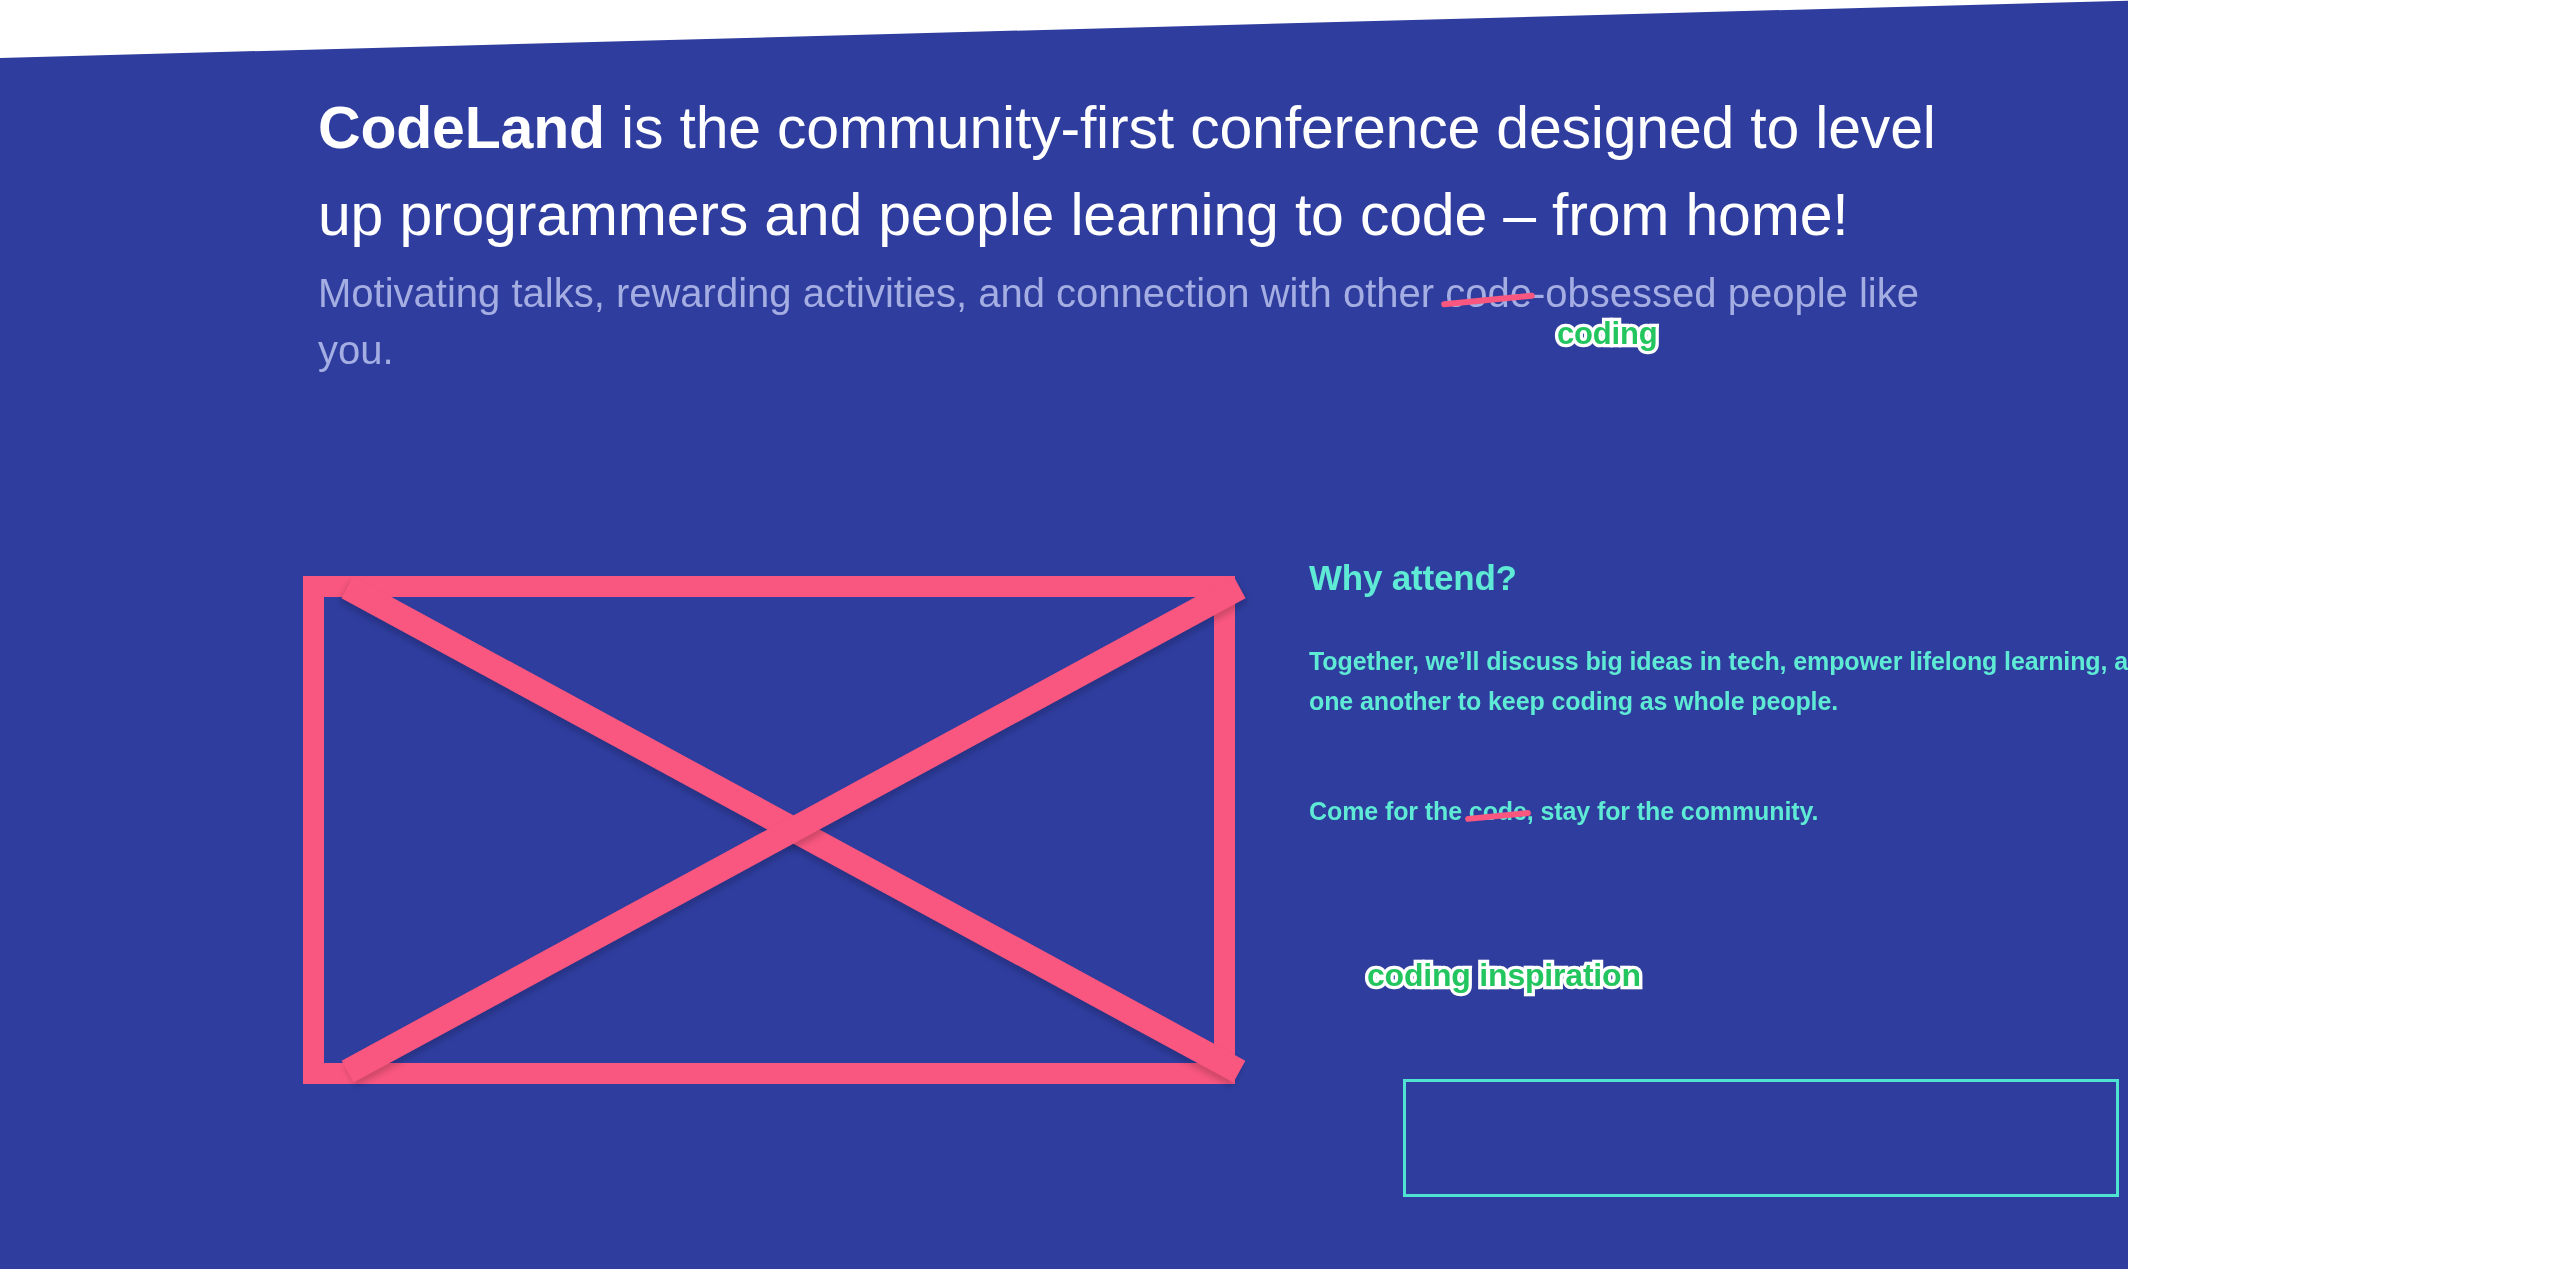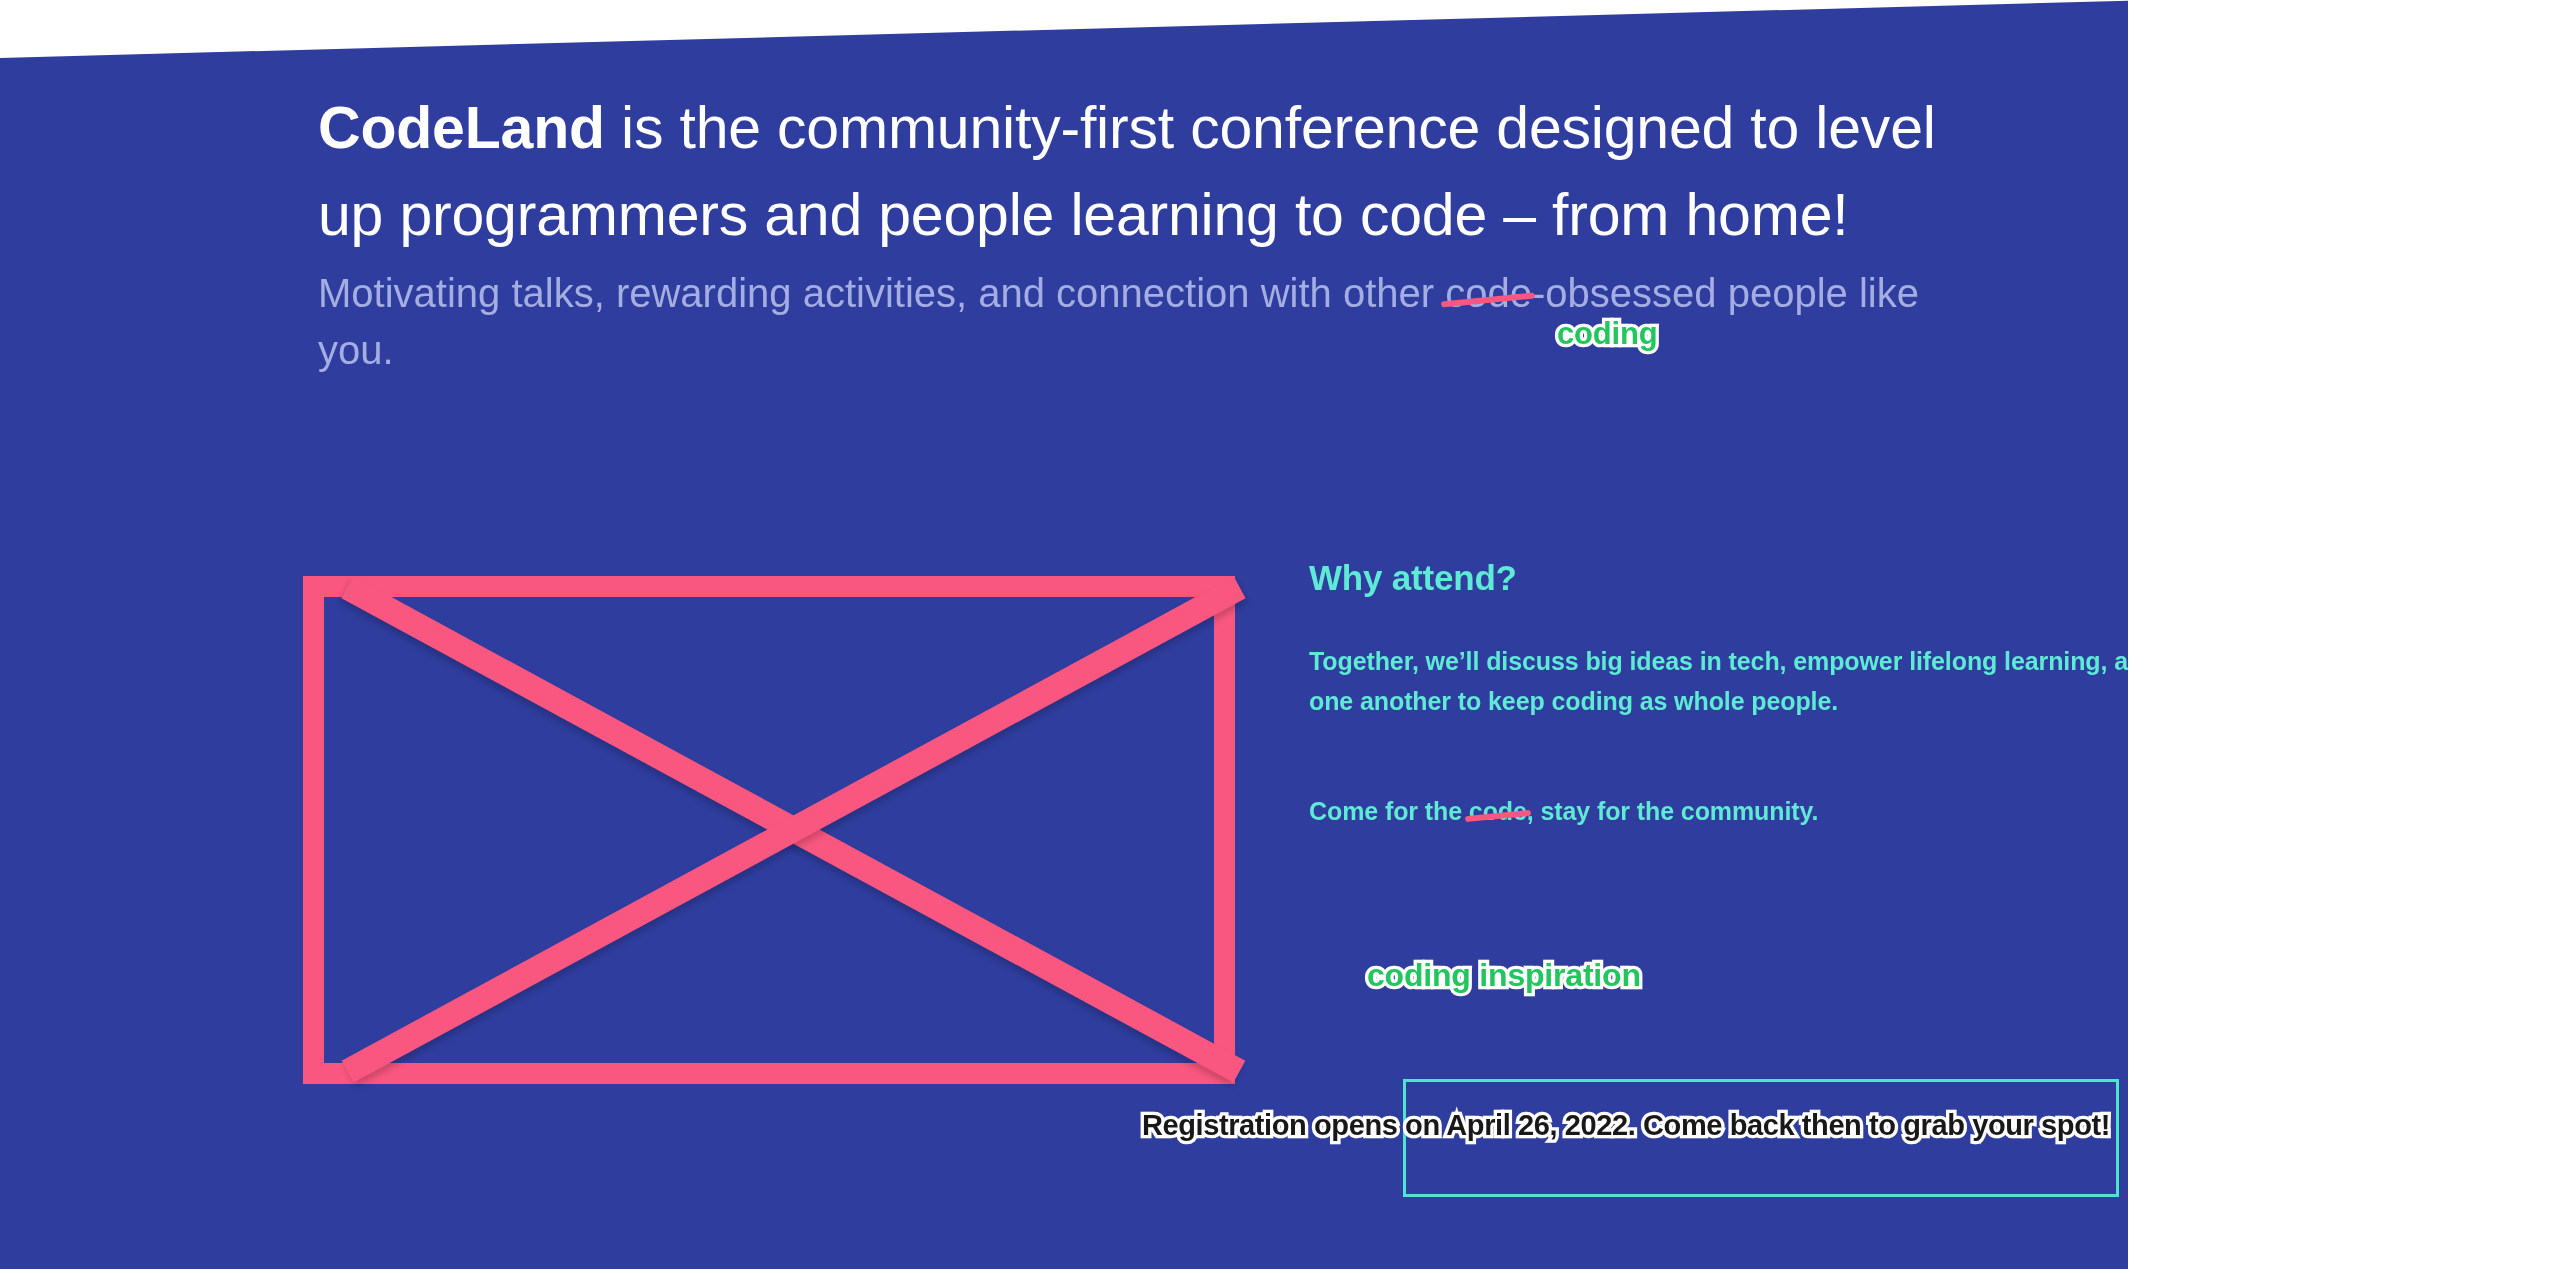--- a/index.html
+++ b/index.html
@@ -418,16 +418,15 @@
 
   <div id="why">
     <div id="why-title">Why attend?</div>
     <p>Together, we’ll discuss big ideas in tech, empower lifelong learning, and energize one another to keep coding as whole people.</p>
     <p class="tagline"><span>Come for the </span><span class="strike-word">code</span><span>, stay for the community.</span></p>
   </div>
 
   <div class="callout" id="callout-coding-inspiration">coding inspiration</div>
 
   <div id="teal-box"></div>
-  <div id="registration-note">Registration opens on April 26, 2022. Come back then to grab your spot!</div>
 
 </div>
 
 
 </body></html>

